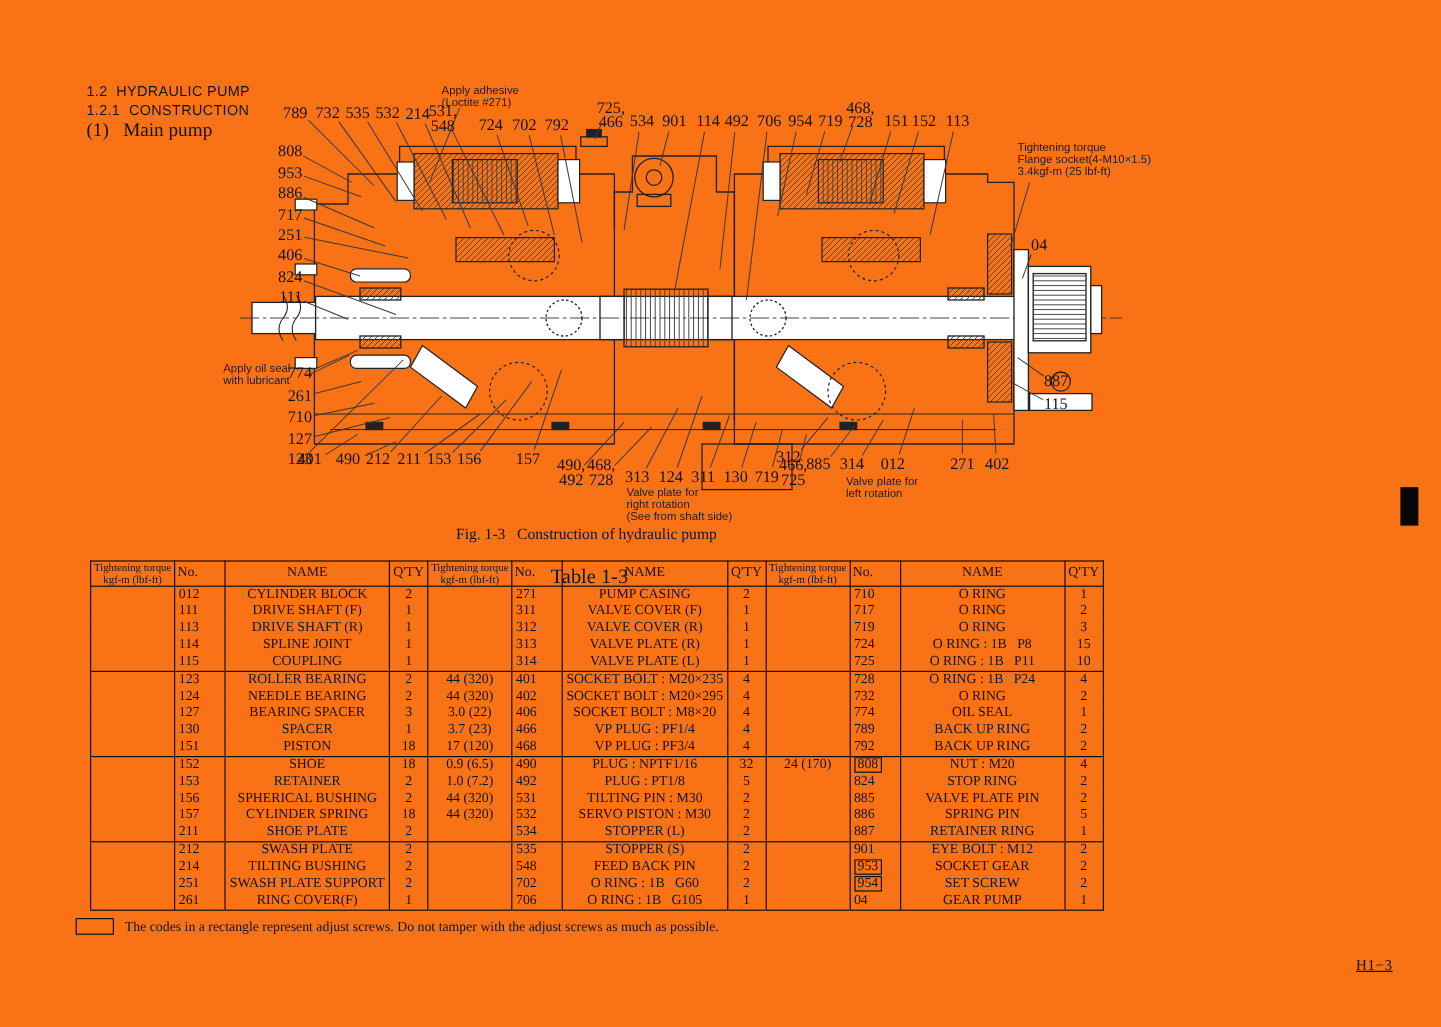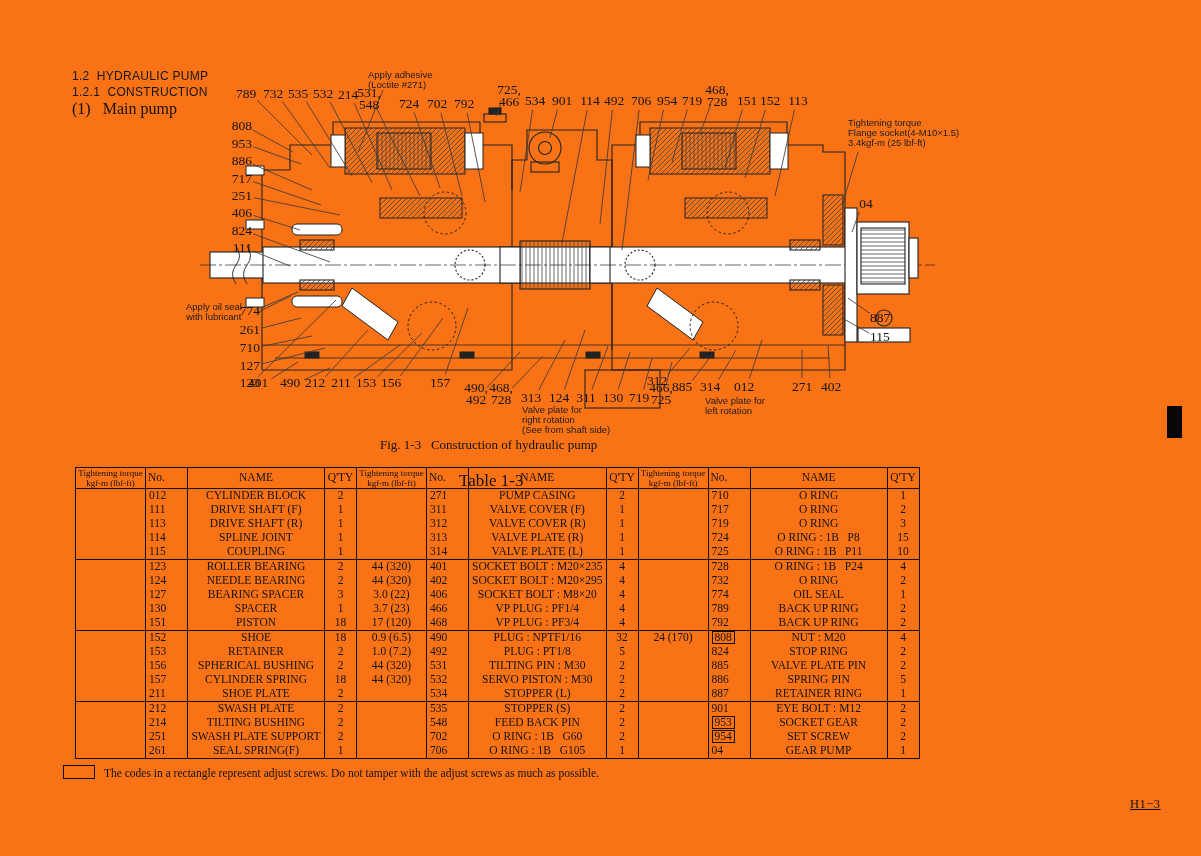--- a/index.html
+++ b/index.html
@@ -549,21 +549,21 @@
           <td class="c-name">O RING : 1B   G60</td>
           <td class="c-qty">2</td>
           <td class="c-tq"></td>
           <td class="c-no"><span class="boxno">954</span></td>
           <td class="c-name">SET SCREW</td>
           <td class="c-qty">2</td>
         </tr>
         <tr>
           <td class="c-tq"></td>
           <td class="c-no">261</td>
-          <td class="c-name">SEAL SPRING(F)</td>
+          <td class="c-name">RING COVER(F)</td>
           <td class="c-qty">1</td>
           <td class="c-tq"></td>
           <td class="c-no">706</td>
           <td class="c-name">O RING : 1B   G105</td>
           <td class="c-qty">1</td>
           <td class="c-tq"></td>
           <td class="c-no">04</td>
           <td class="c-name">GEAR PUMP</td>
           <td class="c-qty">1</td>
         </tr>

